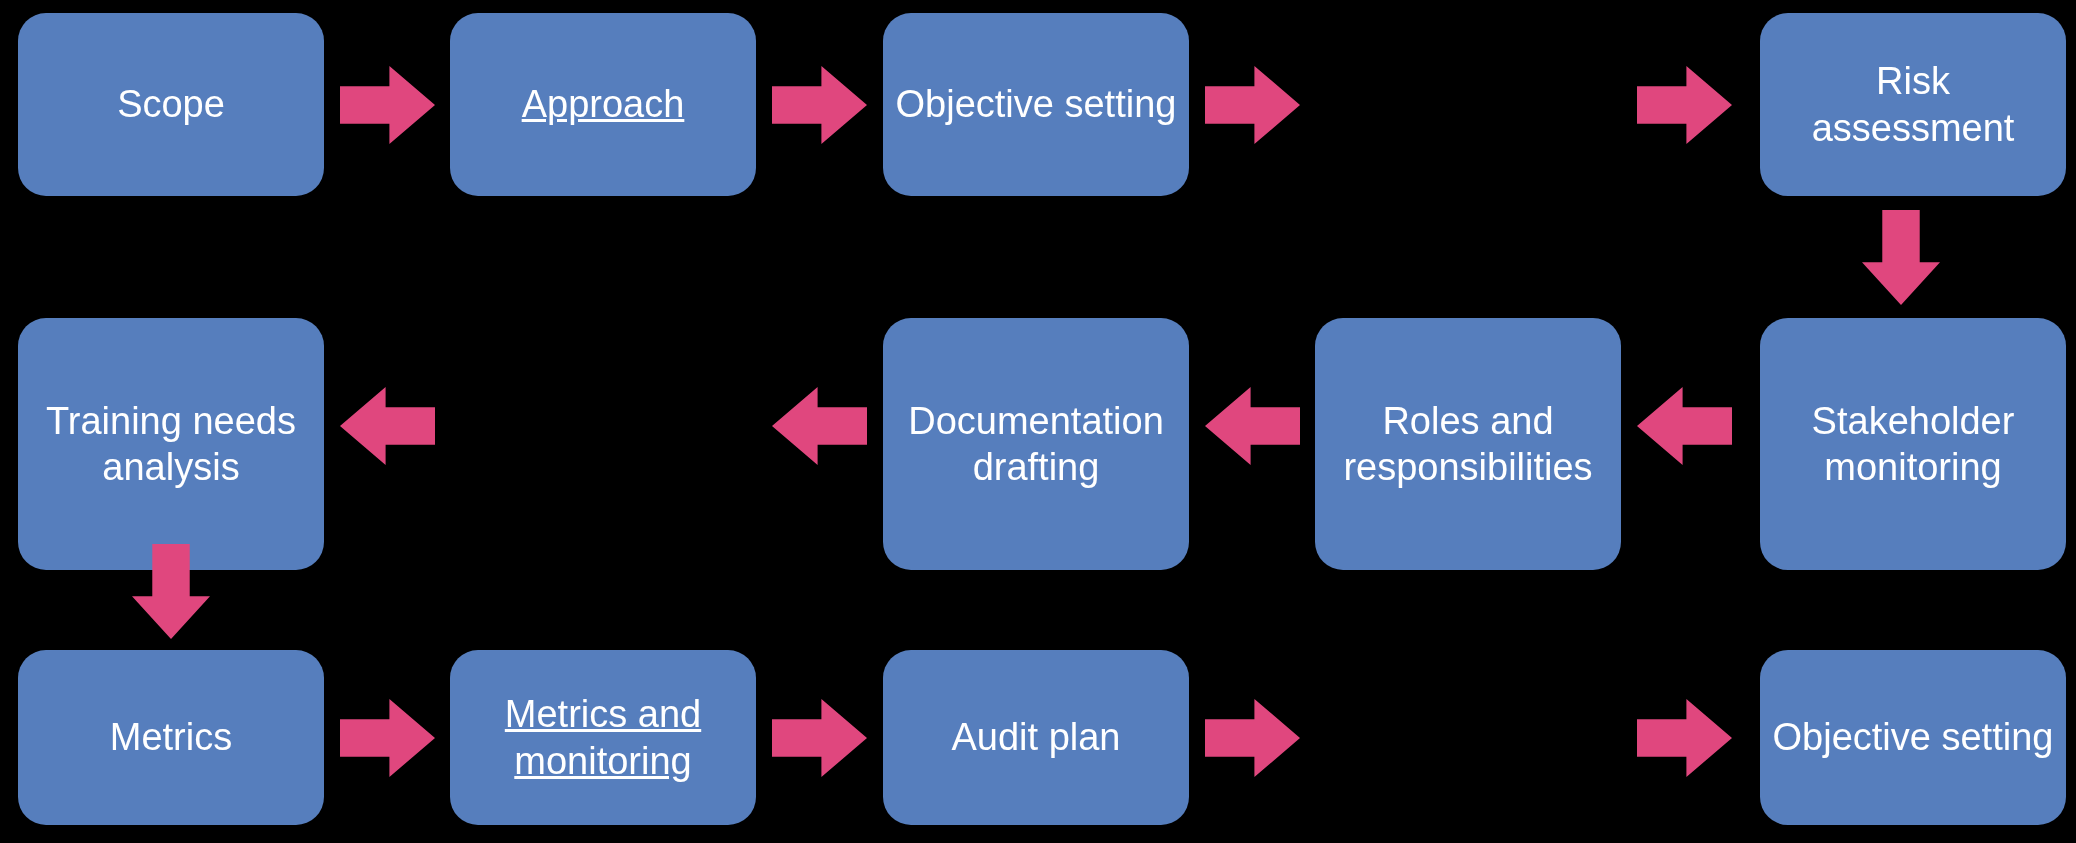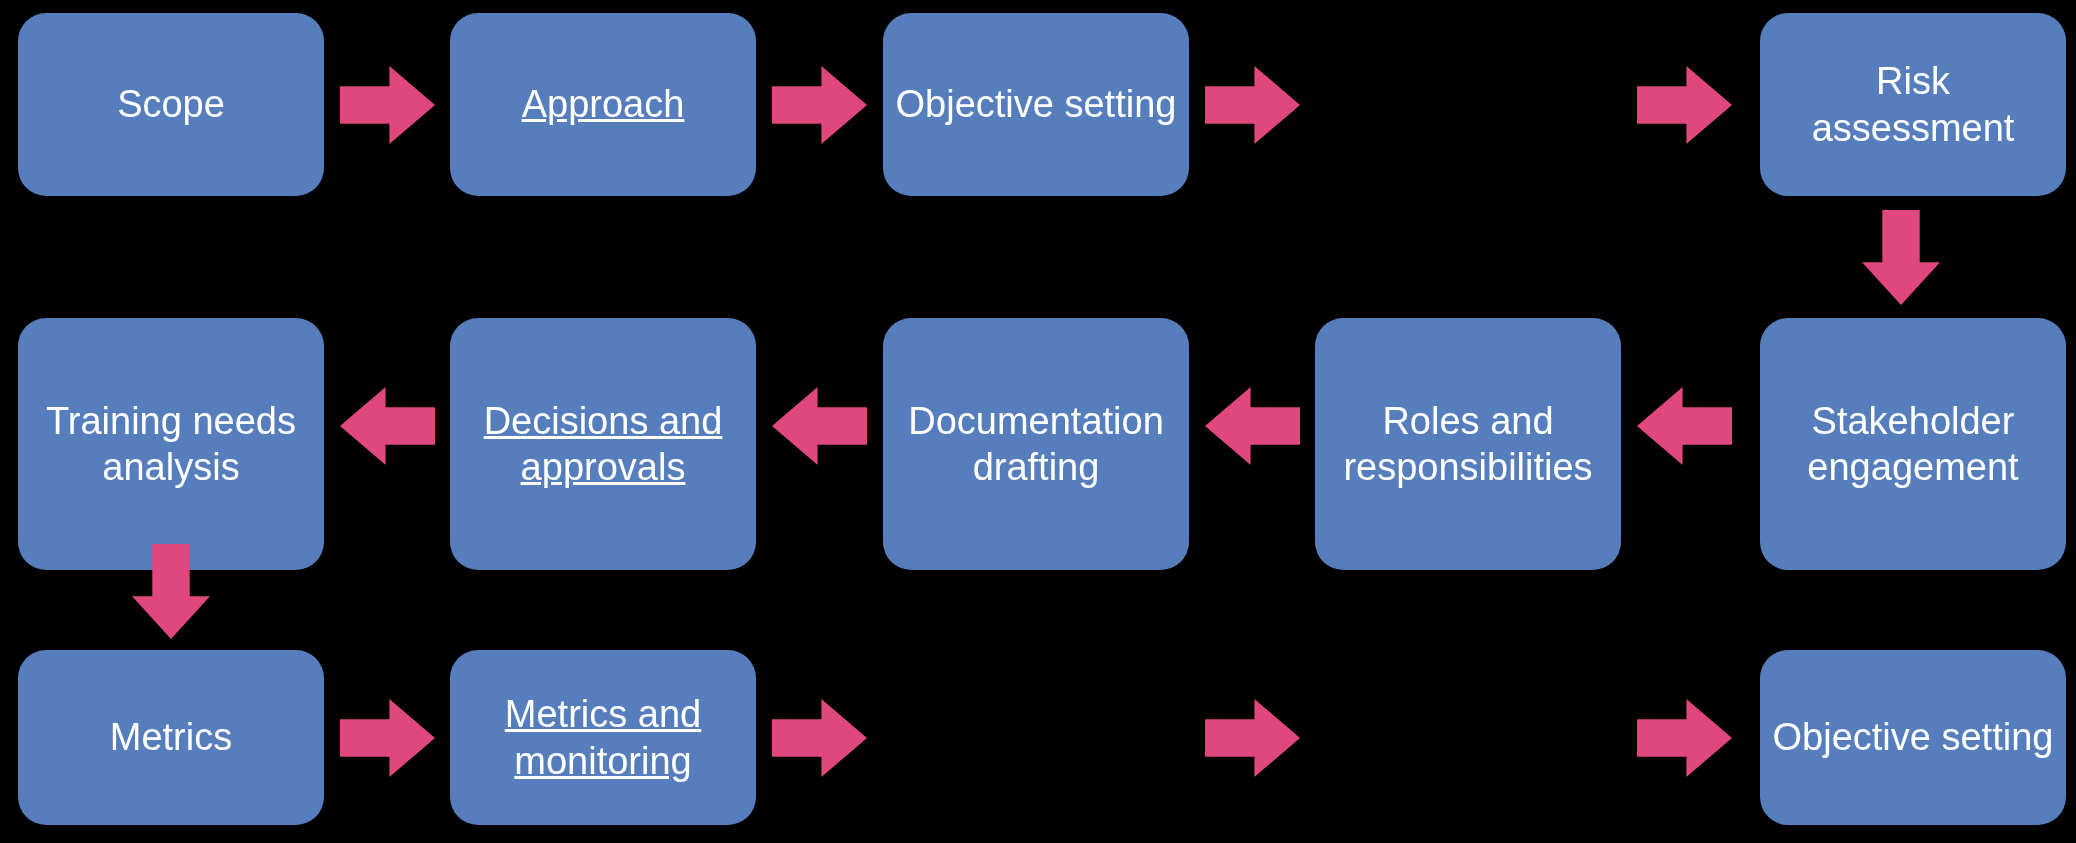--- a/index.html
+++ b/index.html
@@ -81,38 +81,37 @@
   <div class="arrow h-arrow right g2 ar1"></div>
   <div class="box r1 c3">Objective setting</div>
   <div class="arrow h-arrow right g3 ar1"></div>
   <div class="arrow h-arrow right g4 ar1"></div>
   <div class="box r1 c5">Risk
 assessment</div>
 
   <div class="arrow v-arrow va1"></div>
 
   <div class="box r2 c5">Stakeholder
-engagement</div>
+monitoring</div>
   <div class="arrow h-arrow left g4 ar2"></div>
   <div class="box r2 c4">Roles and
 responsibilities</div>
   <div class="arrow h-arrow left g3 ar2"></div>
   <div class="box r2 c3">Documentation
 drafting</div>
   <div class="arrow h-arrow left g2 ar2"></div>
-  <div class="box r2 c2">Decisions and
-approvals</div>
   <div class="arrow h-arrow left g1 ar2"></div>
   <div class="box r2 c1">Training needs
 analysis</div>
 
   <div class="arrow v-arrow va2"></div>
 
   <div class="box r3 c1">Metrics</div>
   <div class="arrow h-arrow right g1 ar3"></div>
   <div class="box r3 c2">Metrics and
 monitoring</div>
   <div class="arrow h-arrow right g2 ar3"></div>
+  <div class="box r3 c3">Audit plan</div>
   <div class="arrow h-arrow right g3 ar3"></div>
   <div class="arrow h-arrow right g4 ar3"></div>
   <div class="box r3 c5">Objective setting</div>
 
 </div>
 
 </body></html>

